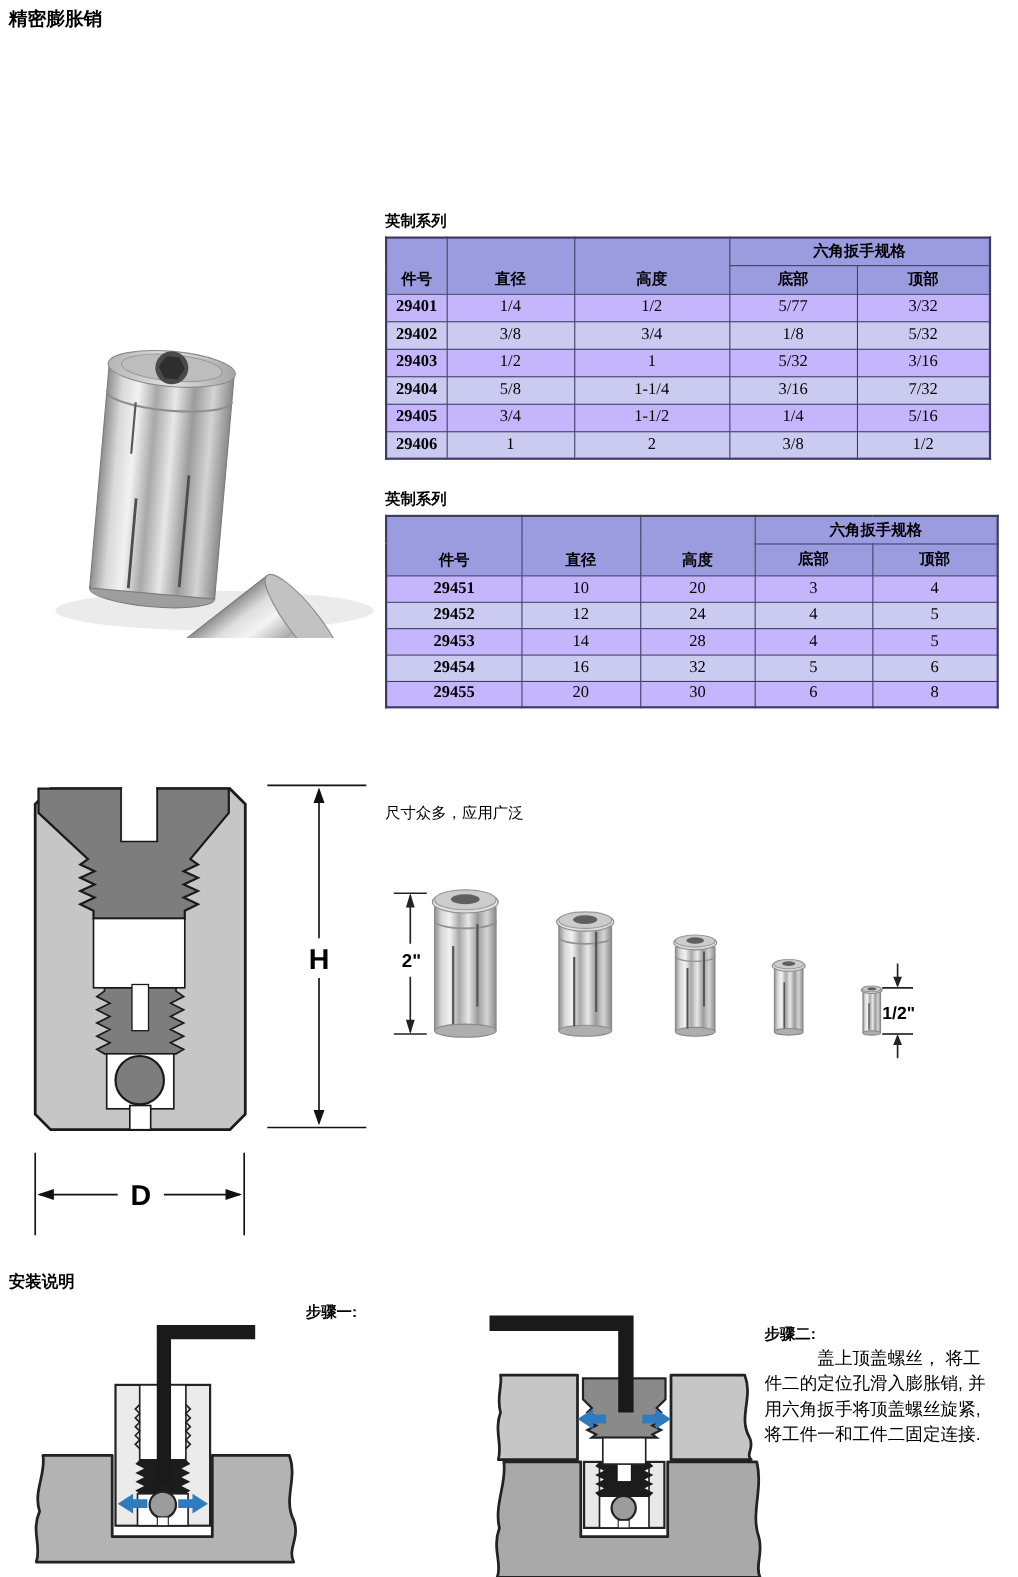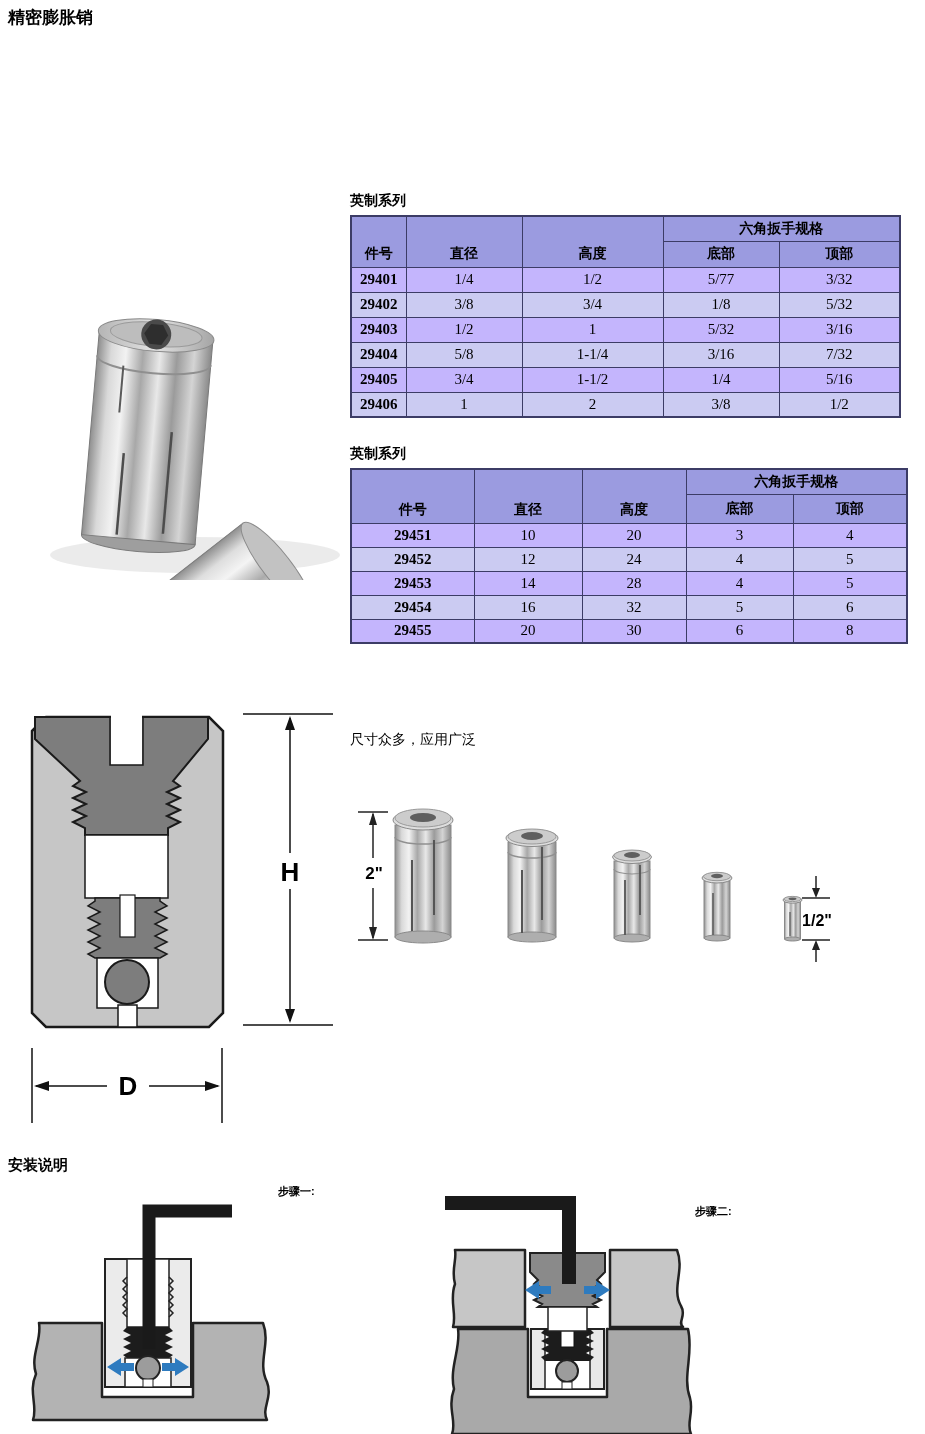--- a/index.html
+++ b/index.html
@@ -22,21 +22,21 @@
   table.spec th,table.spec td{border:1px solid var(--tb);padding:0;}
   table.spec thead th{background:var(--hb);font-weight:bold;font-size:14px;text-align:center;}
   table.spec th.merged{vertical-align:bottom;padding-bottom:4px;font-family:Liberation Serif, serif;}
   #table1 tr.hrow1{height:25px;} #table1 tr.hrow2{height:26px;} #table1 tbody tr{height:25px;}
   #table2 tr.hrow1{height:25px;} #table2 tr.hrow2{height:29px;} #table2 tbody tr{height:24px;}
   table.spec td{text-align:center;font-family:"Liberation Serif",serif;font-size:15px;background:#c4b5fd;}
   table.spec td.part{font-weight:bold;}
   table.spec tr.alt td{background:var(--ab);}
   #caption{left:350px;top:731px;font-size:14px;}
   #install-heading{left:8px;top:1156px;font-size:15px;font-weight:bold;}
-  .step-title{font-size:11px;font-weight:bold;}
+  .step-title{font-size:14px;font-weight:bold;}
   #step1-title{left:278px;top:1184px;}
   #step2-title{left:695px;top:1204px;}
   .step-text{font-size:15px;line-height:21px;}
   #step1-text{left:276px;top:1228px;width:168px;text-indent:3.5em;}
   #step2-text{left:695px;top:1224px;width:212px;font-size:16px;line-height:23px;text-indent:3em;}
   svg{display:block;}
   .dimtext{font-family:"Liberation Sans",sans-serif;font-weight:bold;}
 </style>
 </head>
 <body>
@@ -375,14 +375,15 @@
     <rect x="117" y="198" width="10" height="7" fill="#ffffff" stroke="#222" stroke-width="1"></rect>
 
     <path d="M85,69 H160 V88 L152,96 L156,100 L148,104 L156,108 L148,112 L156,116 L148,120 L152,123 H93 L97,120 L89,116 L97,112 L89,108 L97,104 L89,100 L93,96 L85,88 Z" fill="#8a8a8a" stroke="#222" stroke-width="2"></path>
     <rect x="103" y="123" width="39" height="24" fill="#ffffff" stroke="#222" stroke-width="1.5"></rect>
     <polygon points="80,106 94,97 94,102 106,102 106,110 94,110 94,115" fill="#2e7bbf"></polygon>
     <polygon points="165,106 151,97 151,102 139,102 139,110 151,110 151,115" fill="#2e7bbf"></polygon>
     <path d="M-5,19 H124 V100" fill="none" stroke="#1a1a1a" stroke-width="14" stroke-linejoin="miter"></path>
   </svg>
 
   <div class="abs step-title" id="step2-title">步骤二:</div>
+  <div class="abs step-text" id="step2-text">盖上顶盖螺丝， 将工件二的定位孔滑入膨胀销, 并用六角扳手将顶盖螺丝旋紧, 将工件一和工件二固定连接.</div>
 
 </div>
 
 </body></html>

